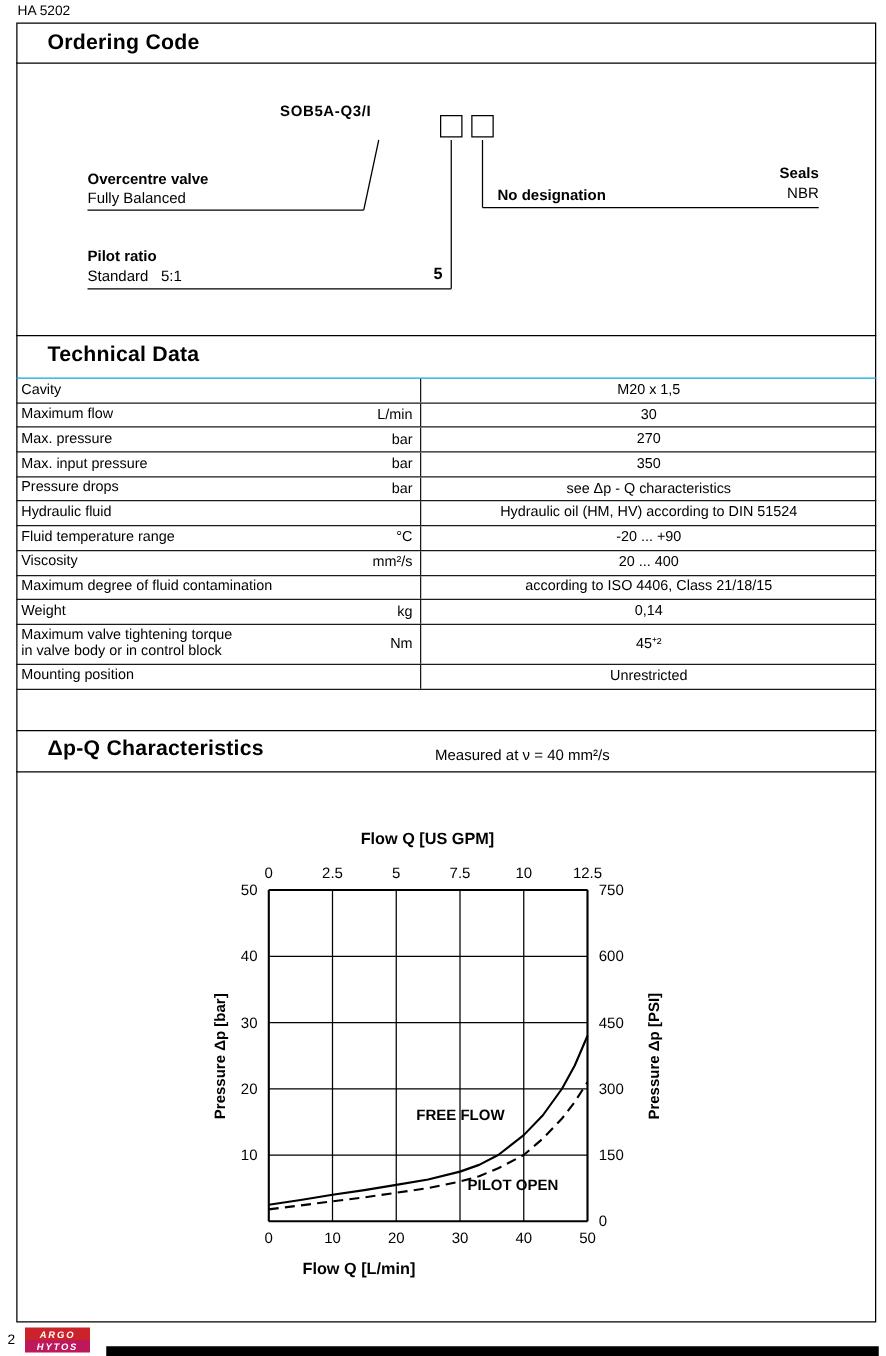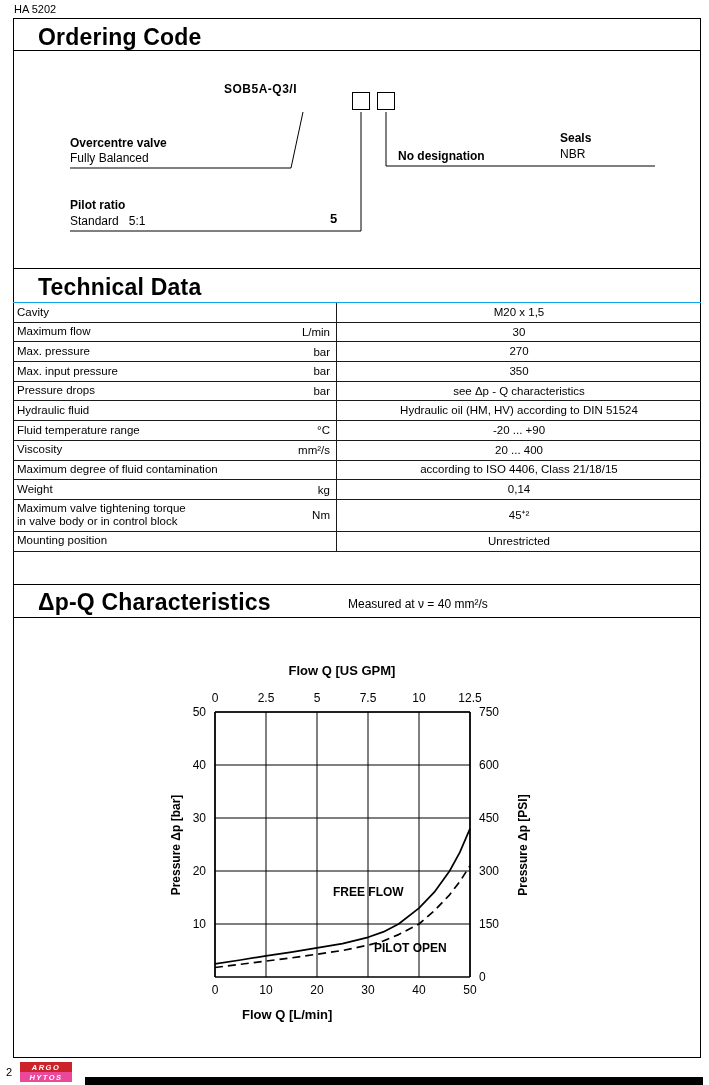--- a/index.html
+++ b/index.html
@@ -3,45 +3,45 @@
 <meta charset="utf-8">
 <style>
   *{margin:0;padding:0;box-sizing:border-box}
   html,body{background:#fff}
   .page{position:relative;width:709px;height:1085px;background:#fff;color:#000;
         font-family:"Liberation Sans",sans-serif;overflow:hidden}
   .b{font-weight:bold}
   .page-border{position:absolute;left:13px;top:18px;width:688px;height:1040px;border:1.5px solid #000}
   .hline{position:absolute;left:13px;width:688px;border-top:1px solid #000}
   .doc-number{position:absolute;left:14px;top:3px;font-size:11px}
-  .sec-title{position:absolute;left:38px;font-size:23px;font-weight:bold;letter-spacing:.2px}
+  .sec-title{position:absolute;left:38px;font-size:17px;font-weight:bold;letter-spacing:.2px}
   .code-text{position:absolute;left:224px;top:82px;font-size:12px;font-weight:bold;letter-spacing:.5px}
   .code-box{position:absolute;width:18px;height:18px;border:1.5px solid #000;background:#fff}
   .lbl{position:absolute;font-size:12px;line-height:15px}
-  .ral{}
+  .ral{text-align:right}
   .diagram-svg,.chart-svg{position:absolute;pointer-events:none}
   .td-table{position:absolute;left:13px;top:302px;width:688px;border-top:1px solid #0ea5e9}
   .td-row{display:flex;align-items:stretch;border-bottom:1px solid #1a1a1a;min-height:19.7px;font-size:11.5px}
   .td-left{flex:0 0 324px;display:flex;justify-content:space-between;align-items:center;
            padding:2px 6px 2px 4px;border-right:1px solid #1a1a1a}
   .td-label{line-height:13.5px}
   .td-unit{white-space:nowrap;padding-left:6px}
   .td-value{flex:1;display:flex;align-items:center;justify-content:center;text-align:center;line-height:13px}
   .axis-title-top{position:absolute;left:242px;top:663px;width:200px;text-align:center;font-weight:bold;font-size:13px}
   .axis-title-bottom{position:absolute;left:242px;top:1007px;width:200px;text-align:left;font-weight:bold;font-size:13px}
   .axis-title-left{position:absolute;left:96px;top:838px;width:160px;text-align:center;font-weight:bold;font-size:12px;transform:rotate(-90deg)}
   .axis-title-right{position:absolute;left:443px;top:838px;width:160px;text-align:center;font-weight:bold;font-size:12px;transform:rotate(-90deg)}
   .curve-label{position:absolute;font-size:12px;font-weight:bold;white-space:nowrap}
   .subtitle{position:absolute;left:348px;top:597px;font-size:12px}
   .page-number{position:absolute;left:6px;top:1066px;font-size:11px}
   .logo{position:absolute;left:20px;top:1062px;width:52px}
   .logo-bar{height:10px;display:flex;align-items:center;justify-content:center;
             color:#fff;font-size:7.5px;font-weight:bold;letter-spacing:1.5px;font-style:italic}
   .logo-argo{background:#cc2229}
-  .logo-hytos{background:#ec4899}
+  .logo-hytos{background:#be185d}
   .footer-bar{position:absolute;left:85px;top:1077px;width:618px;height:8px;background:#000}
   .pre{white-space:pre}
 </style>
 </head>
 <body>
 
 <div class="page">
 
   <div class="doc-number">HA 5202</div>
   <div class="page-border"></div>

